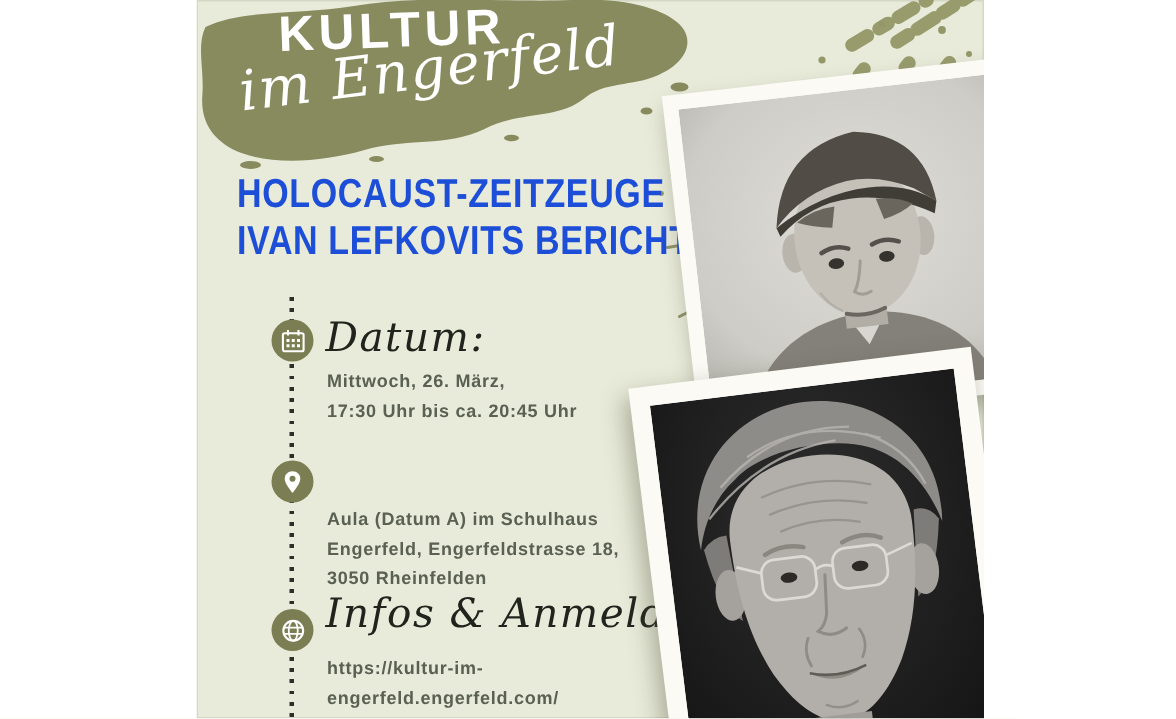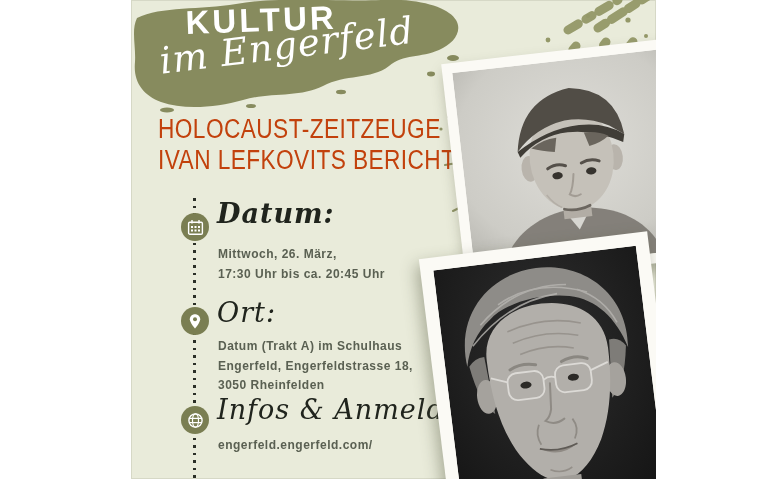--- a/index.html
+++ b/index.html
@@ -10,33 +10,33 @@
   
   .brush{position:absolute;left:0;top:0;width:330px;height:118px;}
   .brand-title{position:absolute;left:54px;top:4px;width:220px;color:#ffffff;
     font-size:33px;font-weight:800;letter-spacing:3px;transform:rotate(-2deg);transform-origin:left top;}
   .brand-sub{position:absolute;left:26px;top:40px;width:260px;color:#ffffff;
     font-family:"DejaVu Serif",serif;font-style:italic;font-size:37px;letter-spacing:1px;
     transform:rotate(-7deg);transform-origin:left top;}
   .grunge{position:absolute;right:0;top:0;width:128px;height:122px;}
   .doodle{position:absolute;left:296px;top:95px;width:62px;height:130px;}
   
-  .headline{position:absolute;left:27px;top:114px;color:#c2410c;font-weight:400;}
+  .headline{position:absolute;left:27px;top:114px;color:#1d4ed8;font-weight:700;}
   .headline .hl-line{display:block;font-size:27px;line-height:31px;letter-spacing:.5px;
     transform:scaleX(.84);transform-origin:left;white-space:nowrap;}
   
   .timeline{position:absolute;left:62px;top:198px;width:2.5px;height:281px;
     background:repeating-linear-gradient(to bottom,#2b2f27 0 2.5px,transparent 2.5px 7.5px);}
   .icon-circle{position:absolute;left:50px;width:28px;height:28px;border-radius:50%;
     background:#7a7e52;display:flex;align-items:center;justify-content:center;}
   .icon-circle svg{display:block;}
   .ic-datum{top:213px;} .ic-ort{top:307px;} .ic-infos{top:406px;}
   .script-label{position:absolute;left:86px;color:#20241d;font-family:"DejaVu Serif",serif;
     font-style:italic;font-size:27px;letter-spacing:1px;white-space:nowrap;}
-  .lb-datum{top:198px;font-weight:bold;} .lb-ort{top:297px;} .lb-infos{top:394px;}
+  .lb-datum{top:210px;} .lb-ort{top:297px;} .lb-infos{top:394px;}
   .body-block{position:absolute;left:87px;color:#5a6052;font-size:12px;font-weight:700;
     letter-spacing:.5px;line-height:19.5px;white-space:nowrap;}
   .bb-datum{top:245px;} .bb-ort{top:337px;} .bb-infos{top:436px;}
   
   .photo{position:absolute;background:#fbfaf5;}
   .photo-boy{left:322px;top:50px;width:238px;height:222px;padding:10px;box-sizing:border-box;
     transform:rotate(-6.5deg);box-shadow:2px 8px 14px rgba(85,88,65,.40);}
   .photo-man{left:306px;top:244px;width:230px;height:312px;padding:13px;box-sizing:border-box;
     transform:rotate(-7deg);box-shadow:-4px 6px 16px rgba(85,88,65,.45);}
   .photo svg{width:100%;height:100%;display:block;}
@@ -125,37 +125,37 @@
       <div>Mittwoch, 26. März,</div>
       <div>17:30 Uhr bis ca. 20:45 Uhr</div>
     </div>
 
     <div class="icon-circle ic-ort">
       <svg width="16" height="17" viewBox="0 0 16 17">
         <path d="M8,1.2 C11,1.2 13.2,3.4 13.2,6.3 C13.2,9.6 8,15.6 8,15.6 C8,15.6 2.8,9.6 2.8,6.3 C2.8,3.4 5,1.2 8,1.2 Z" fill="#ffffff"></path>
         <circle cx="8" cy="6.2" r="2" fill="#7a7e52"></circle>
       </svg>
     </div>
-    <div class="script-label lb-ort">Ort:</div>
     <div class="body-block bb-ort">
-      <div>Datum (Trakt A) im Schulhaus</div>
+      <div>Aula (Datum A) im Schulhaus</div>
       <div>Engerfeld, Engerfeldstrasse 18,</div>
       <div>3050 Rheinfelden</div>
     </div>
 
     <div class="icon-circle ic-infos">
       <svg width="17" height="17" viewBox="0 0 17 17">
         <circle cx="8.5" cy="8.5" r="6.6" fill="none" stroke="#ffffff" stroke-width="1.4"></circle>
         <ellipse cx="8.5" cy="8.5" rx="3" ry="6.6" fill="none" stroke="#ffffff" stroke-width="1.2"></ellipse>
         <line x1="2" y1="6.4" x2="15" y2="6.4" stroke="#ffffff" stroke-width="1.2"></line>
         <line x1="2" y1="10.6" x2="15" y2="10.6" stroke="#ffffff" stroke-width="1.2"></line>
       </svg>
     </div>
     <div class="script-label lb-infos">Infos &amp; Anmeldung:</div>
     <div class="body-block bb-infos">
+      <div>https://kultur-im-</div>
       <div>engerfeld.engerfeld.com/</div>
     </div>
 
     <div class="photo photo-boy">
       <svg viewBox="0 0 218 202" preserveAspectRatio="none">
         <defs>
           <radialGradient id="boybg" cx="50%" cy="42%" r="75%">
             <stop offset="0%" stop-color="#deddd8"></stop>
               <stop offset="70%" stop-color="#cdccc6"></stop>
               <stop offset="100%" stop-color="#b3b2ac"></stop>

